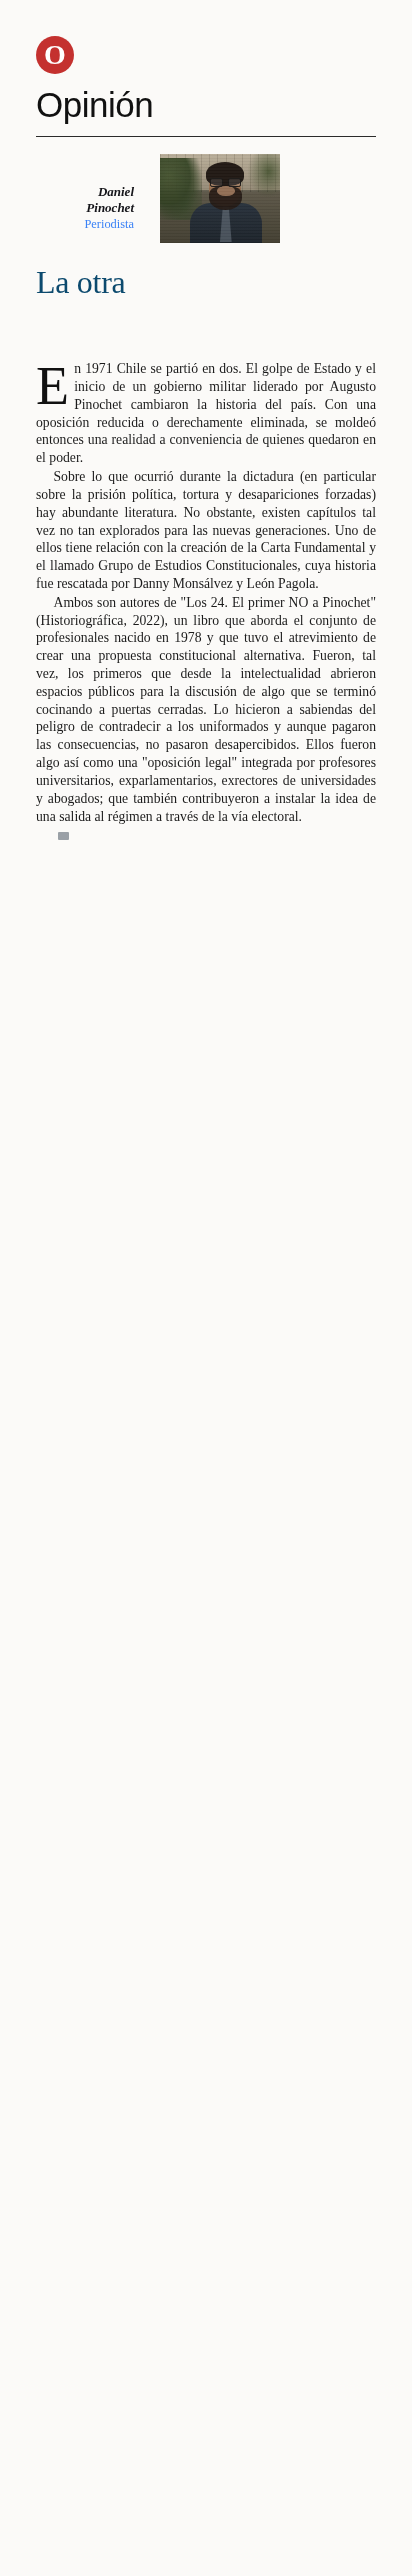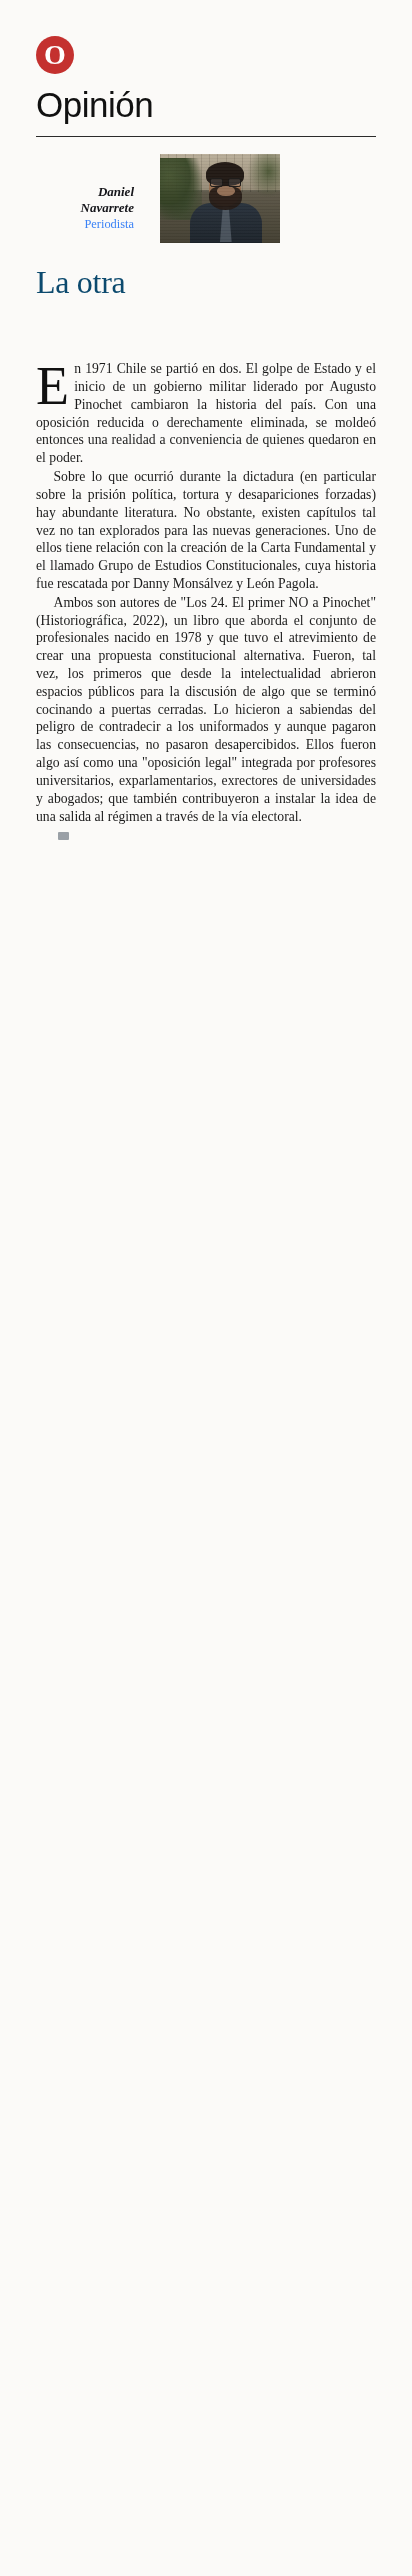--- a/index.html
+++ b/index.html
@@ -263,21 +263,21 @@
   <div class="masthead">
     <div class="logo-mark">O</div>
     <h2 class="section-title">Opinión</h2>
     <hr class="rule-top">
   </div>
 
   <div class="byline-block">
     <div class="byline-text">
       <p class="byline-name">
         <span>Daniel</span><br>
-        <span>Navarrete</span>
+        <span>Pinochet</span>
       </p>
       <p class="byline-role">Periodista</p>
     </div>
 
     <div class="portrait">
       <div class="bg-wall"></div>
       <div class="wall-lines"></div>
       <div class="greenery"></div>
       <div class="greenery2"></div>
       <div class="body"></div>

